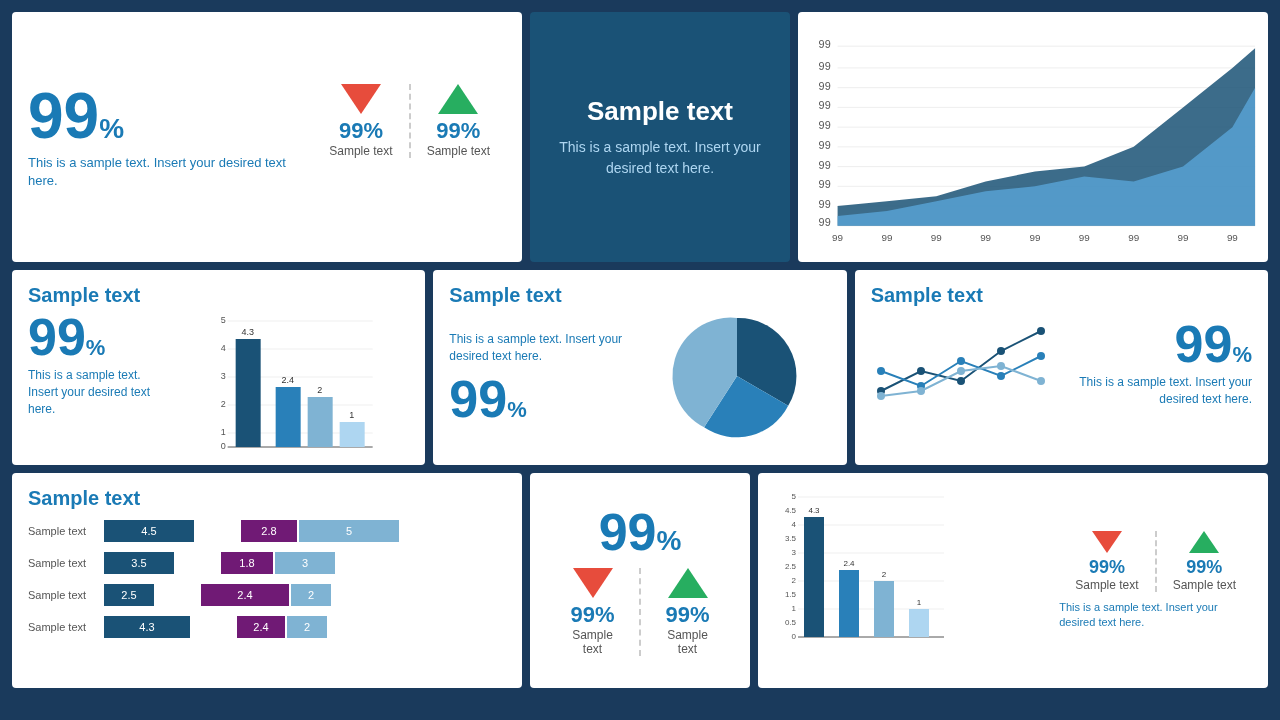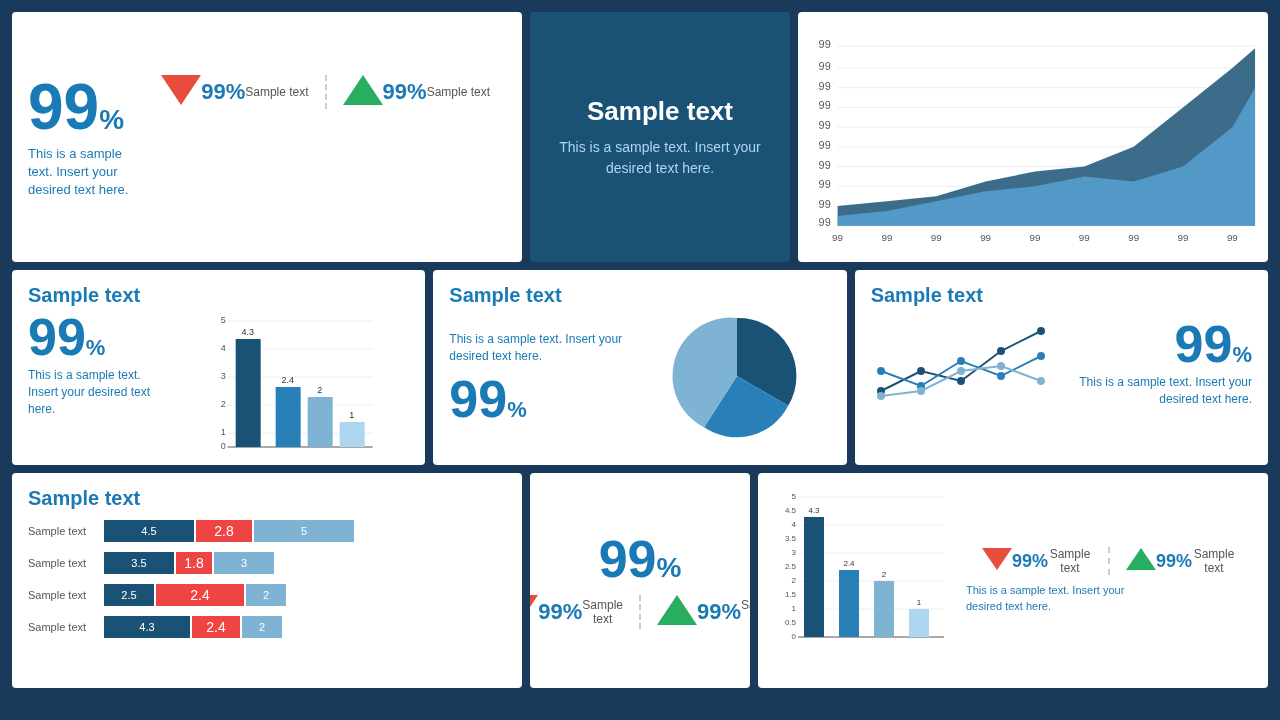--- a/index.html
+++ b/index.html
@@ -84,21 +84,21 @@
     .card1-main {
       flex: 1;
     }
     .card1-arrows {
       display: flex;
       align-items: flex-start;
       gap: 0;
     }
     .arrow-block {
       display: flex;
-      flex-direction: row;
+      flex-direction: column;
       align-items: center;
       padding: 0 16px;
     }
     .arrow-block:first-child {
       border-right: 2px dashed #ccc;
     }
     .arrow-down {
       width: 0; height: 0;
       border-left: 20px solid transparent;
       border-right: 20px solid transparent;
@@ -200,21 +200,21 @@
       color: #555;
       width: 70px;
       flex-shrink: 0;
     }
     .stacked-bar-container {
       display: flex;
       height: 22px;
       gap: 2px;
     }
     .stacked-seg-dark { background: #1a5276; display:flex; align-items:center; justify-content:center; color:#fff; font-size:11px; }
-    .stacked-seg-mid { background: #ef4444; display:flex; align-items:center; justify-content:center; color:#fff; font-size:14px; }
+    .stacked-seg-mid { background: #701a75; display:flex; align-items:center; justify-content:center; color:#fff; font-size:11px;margin-left:45px; }
     .stacked-seg-light { background: #7fb3d3; display:flex; align-items:center; justify-content:center; color:#fff; font-size:11px; }
 
     
     svg { overflow: visible; }
 
     
     .pie-container {
       display: flex;
       align-items: center;
       justify-content: center;
@@ -420,21 +420,21 @@
             <div class="stacked-seg-dark" style="width:90px;">4.5</div>
             <div class="stacked-seg-mid" style="width:56px;">2.8</div>
             <div class="stacked-seg-light" style="width:100px;">5</div>
           </div>
         </div>
 
         <div class="stacked-bar-row">
           <div class="stacked-bar-label">Sample text</div>
           <div class="stacked-bar-container">
             <div class="stacked-seg-dark" style="width:70px;">3.5</div>
-            <div class="stacked-seg-mid" style="width:36px;">1.8</div>
+            <div class="stacked-seg-mid" style="width:52px;">1.8</div>
             <div class="stacked-seg-light" style="width:60px;">3</div>
           </div>
         </div>
 
         <div class="stacked-bar-row">
           <div class="stacked-bar-label">Sample text</div>
           <div class="stacked-bar-container">
             <div class="stacked-seg-dark" style="width:50px;">2.5</div>
             <div class="stacked-seg-mid" style="width:88px;">2.4</div>
             <div class="stacked-seg-light" style="width:40px;">2</div>

